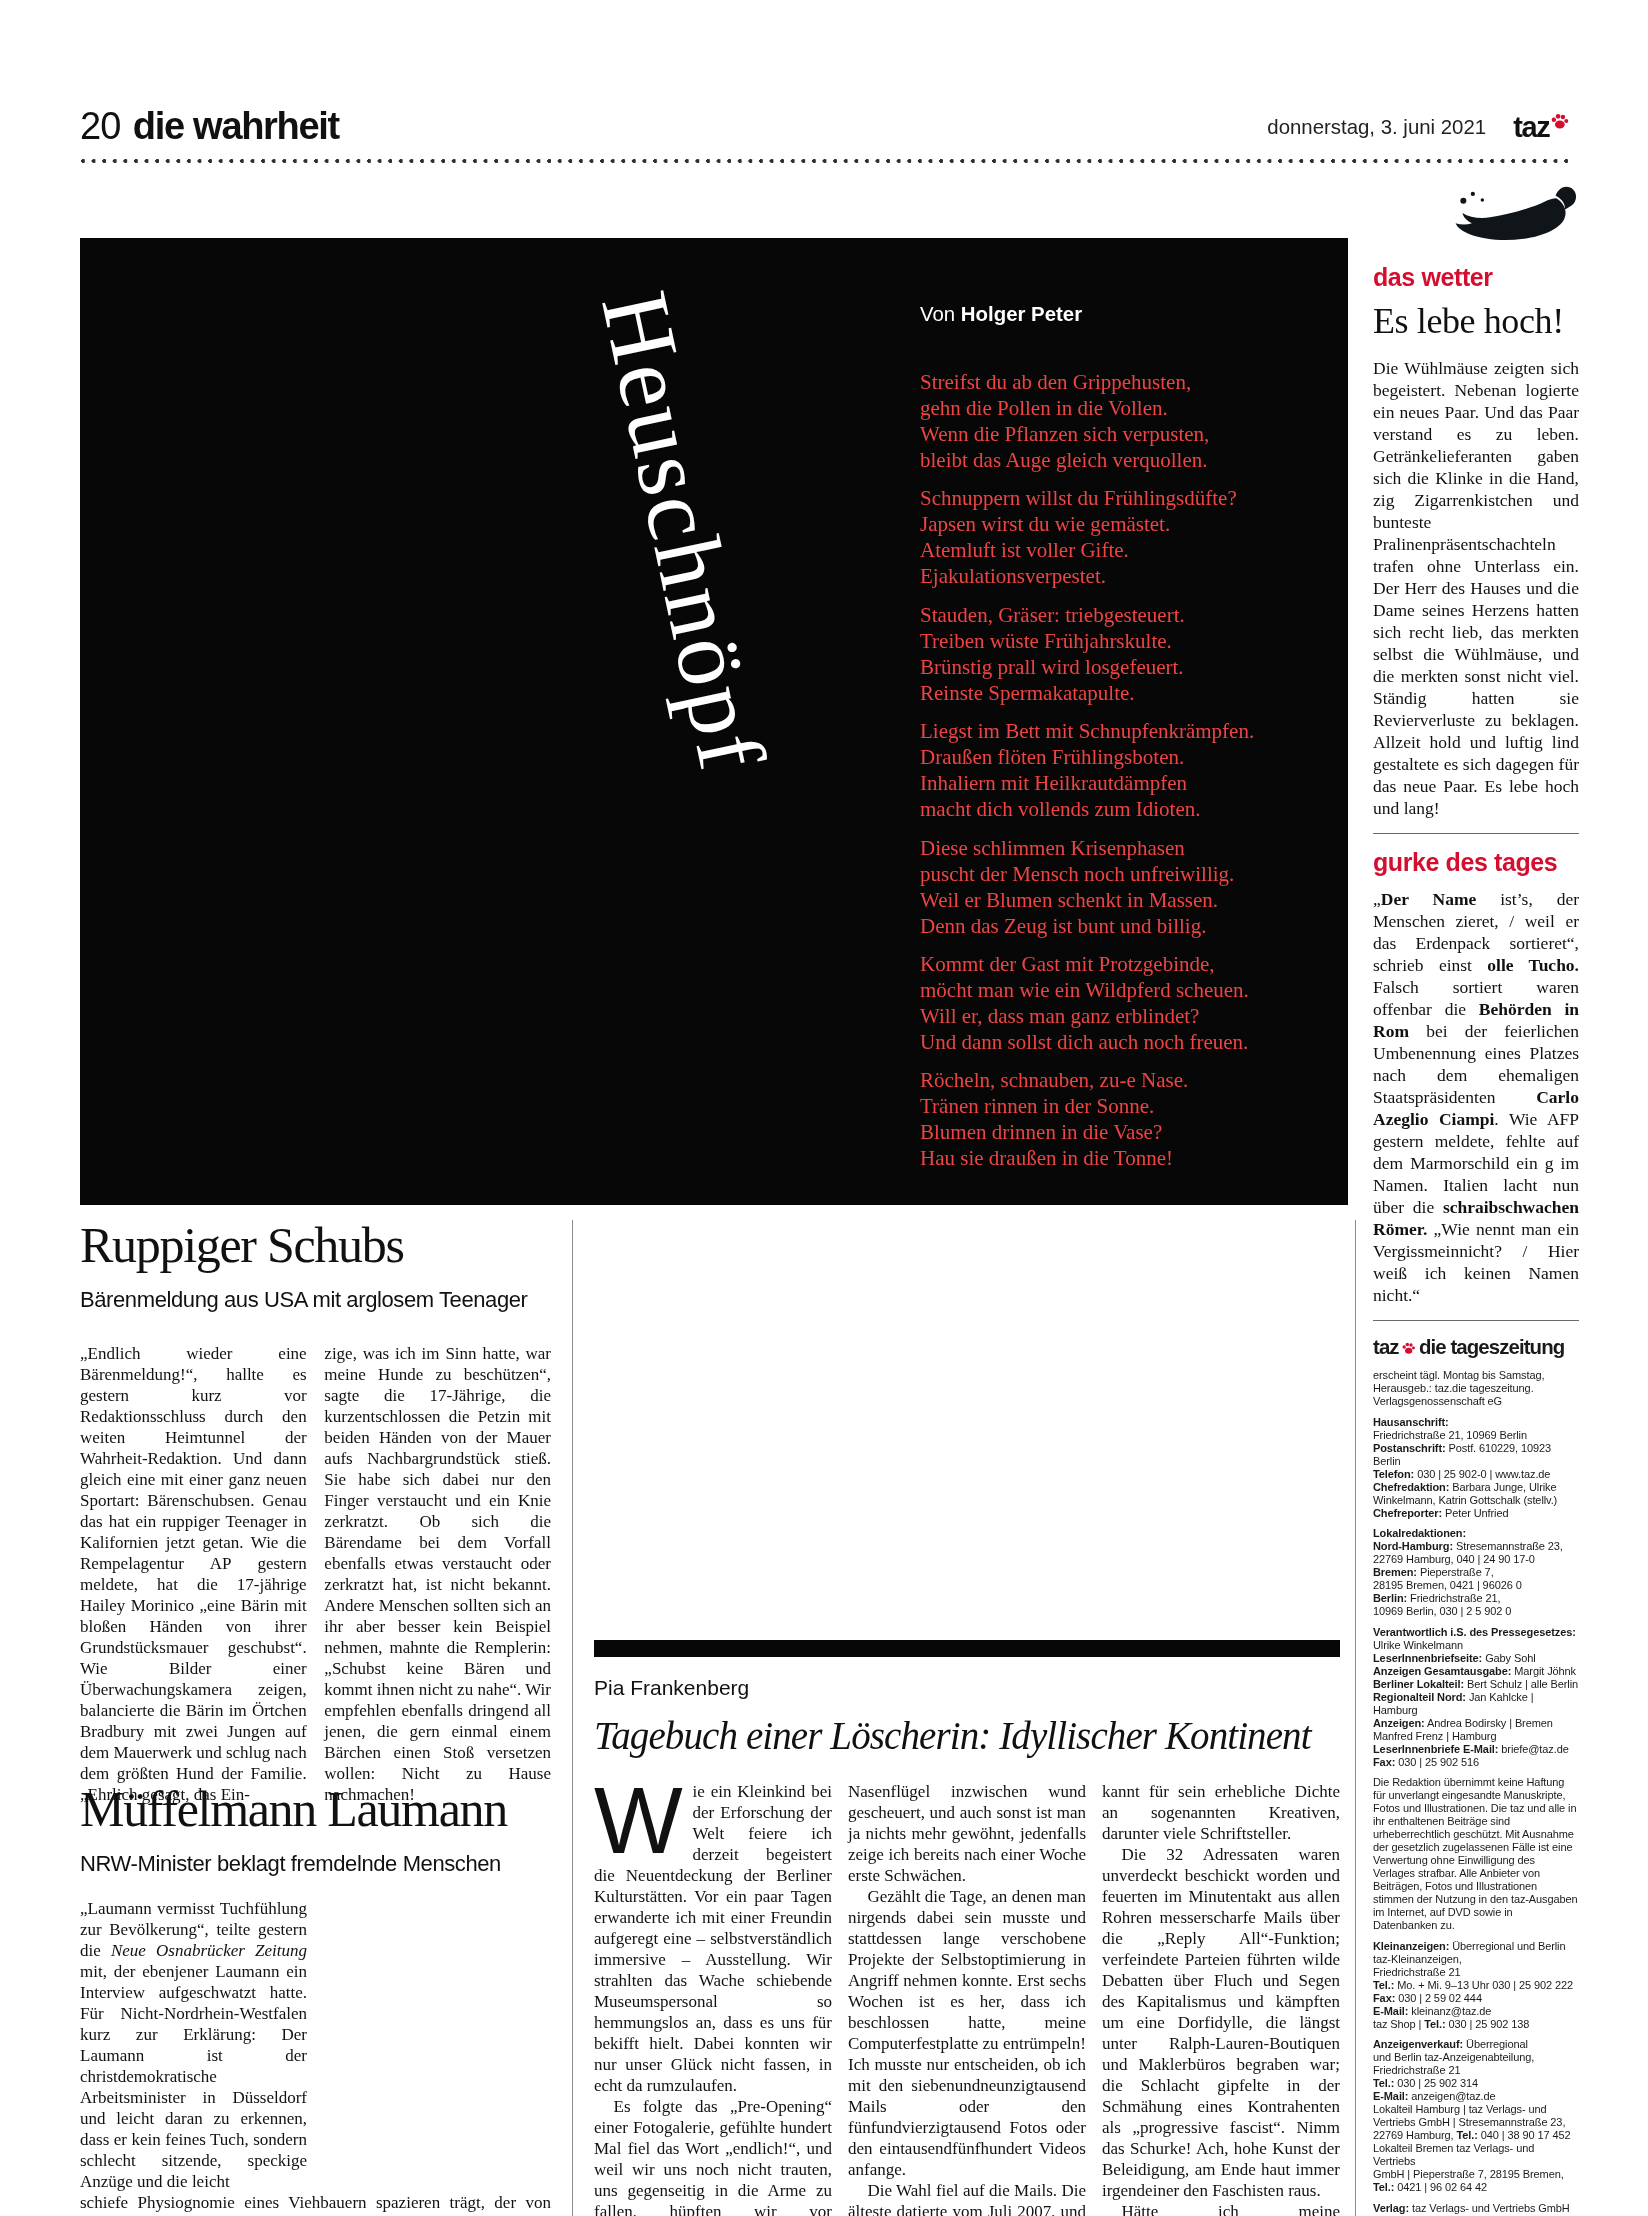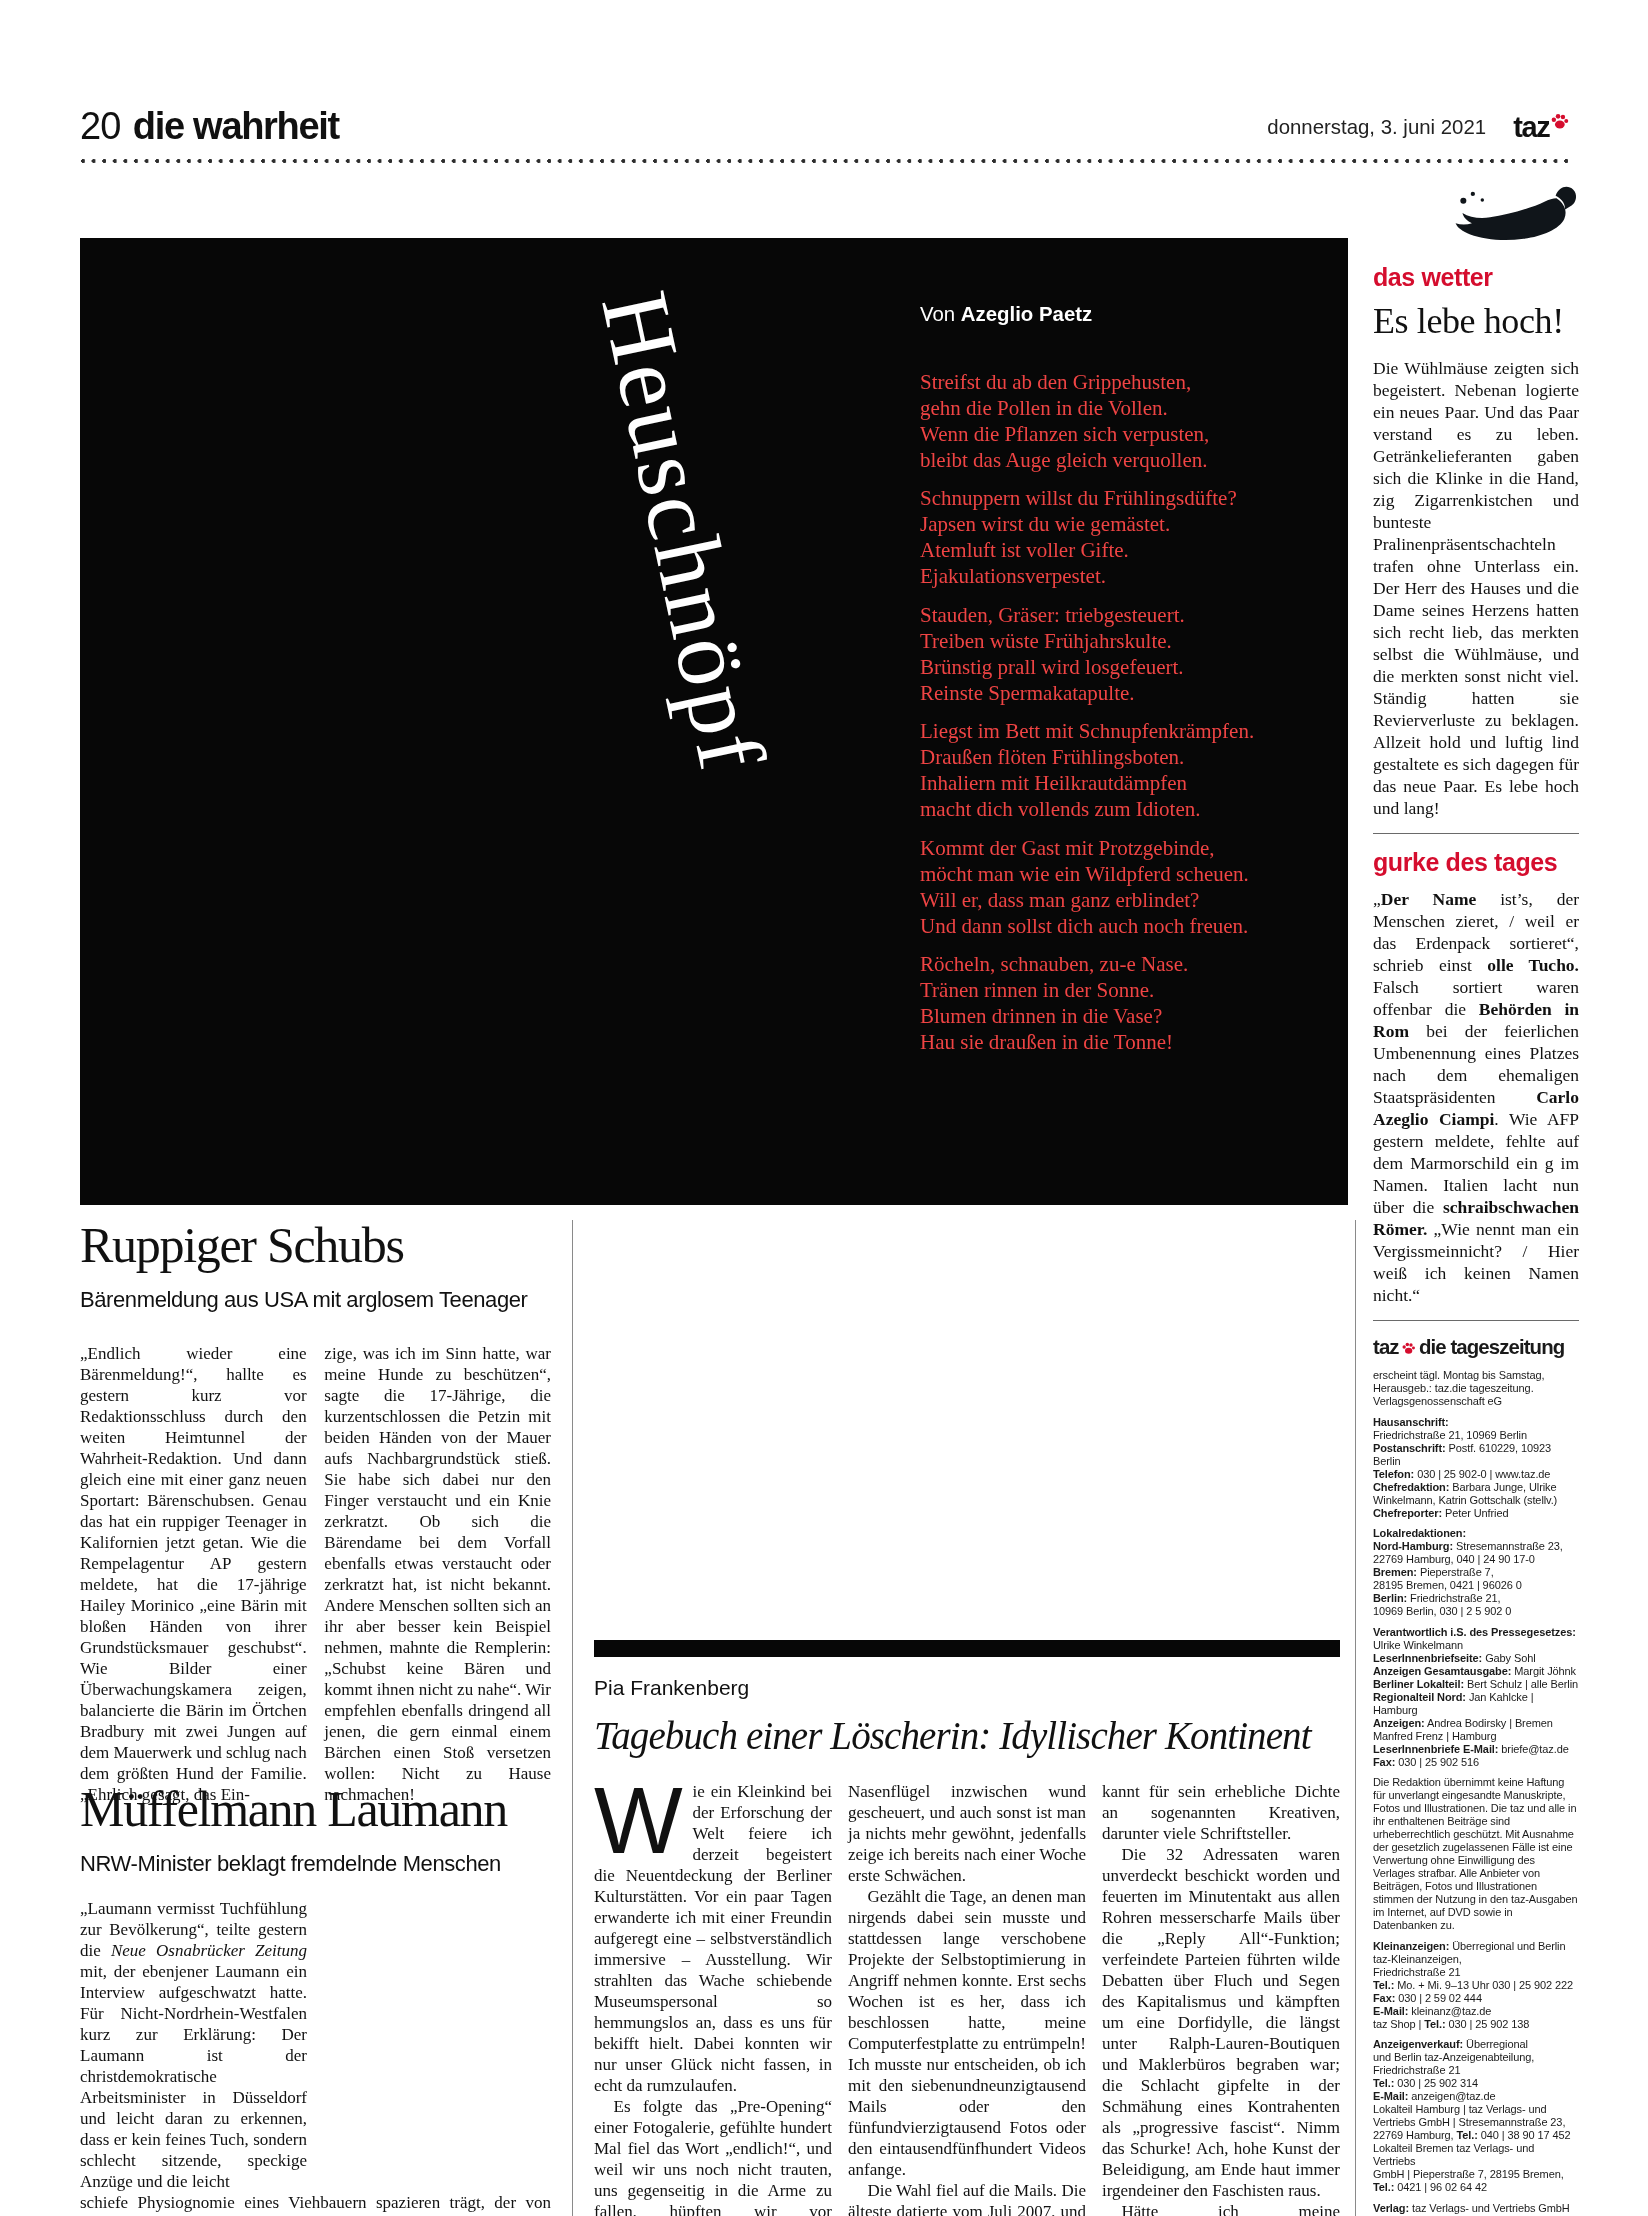--- a/index.html
+++ b/index.html
@@ -96,26 +96,27 @@
             <circle cx="34.5" cy="18" r="4.5"></circle>
           </g>
         </svg>
       </span>
     </div>
   </div>
   <div class="dotline"></div>
 
   <div class="black-box">
     <div class="rot-title">Heuschnöpf</div>
-    <div class="poem-byline"><span>Von </span><b>Azeglio Paetz</b></div>
+    <div class="poem-byline"><span>Von </span><b>Holger Peter</b></div>
     <div class="poem">
         <div class="stanza">Streifst du ab den Grippehusten,<br>gehn die Pollen in die Vollen.<br>Wenn die Pflanzen sich verpusten,<br>bleibt das Auge gleich verquollen.</div>
         <div class="stanza">Schnuppern willst du Frühlingsdüfte?<br>Japsen wirst du wie gemästet.<br>Atemluft ist voller Gifte.<br>Ejakulationsverpestet.</div>
         <div class="stanza">Stauden, Gräser: triebgesteuert.<br>Treiben wüste Frühjahrskulte.<br>Brünstig prall wird losgefeuert.<br>Reinste Spermakatapulte.</div>
         <div class="stanza">Liegst im Bett mit Schnupfenkrämpfen.<br>Draußen flöten Frühlingsboten.<br>Inhaliern mit Heilkrautdämpfen<br>macht dich vollends zum Idioten.</div>
+        <div class="stanza">Diese schlimmen Krisenphasen<br>puscht der Mensch noch unfreiwillig.<br>Weil er Blumen schenkt in Massen.<br>Denn das Zeug ist bunt und billig.</div>
         <div class="stanza">Kommt der Gast mit Protzgebinde,<br>möcht man wie ein Wildpferd scheuen.<br>Will er, dass man ganz erblindet?<br>Und dann sollst dich auch noch freuen.</div>
         <div class="stanza">Röcheln, schnauben, zu-e Nase.<br>Tränen rinnen in der Sonne.<br>Blumen drinnen in die Vase?<br>Hau sie draußen in die Tonne!</div>
       </div>
   </div>
 
   <div class="rail">
     <svg class="whale" viewBox="0 0 300 160">
       <g fill="#10151a">
         <path d="M250,34 C258,12 278,8 291,20 C301,30 299,48 287,57 L272,66 C272,50 262,40 250,34 Z"></path>
         <path d="M252,40 C270,52 278,70 270,88 C258,112 220,128 176,134 C130,140 84,136 52,124 C34,117 22,108 18,98 C30,102 44,102 56,98 C44,92 36,84 34,74 C50,84 74,88 98,84 C140,78 196,62 224,48 C234,43 244,40 252,40 Z"></path>

